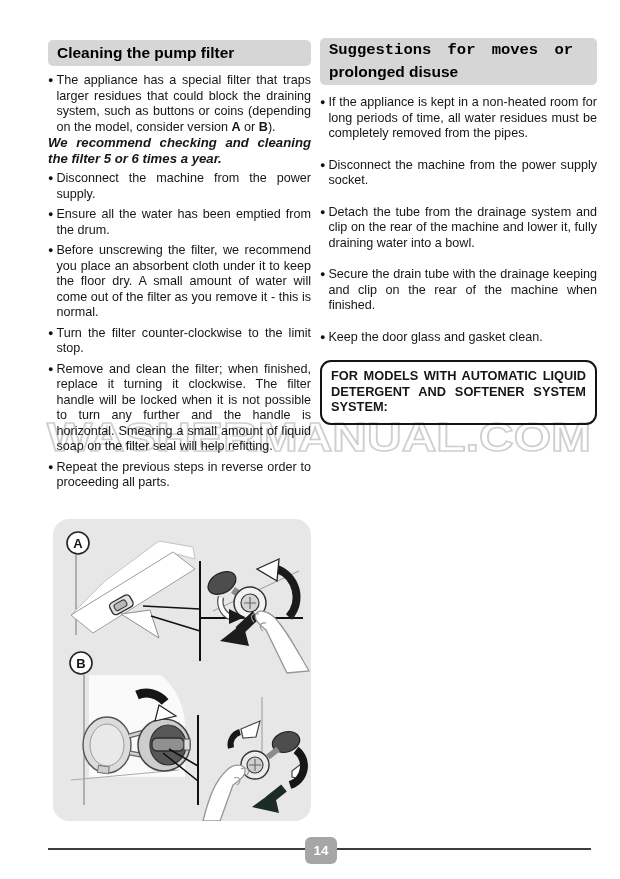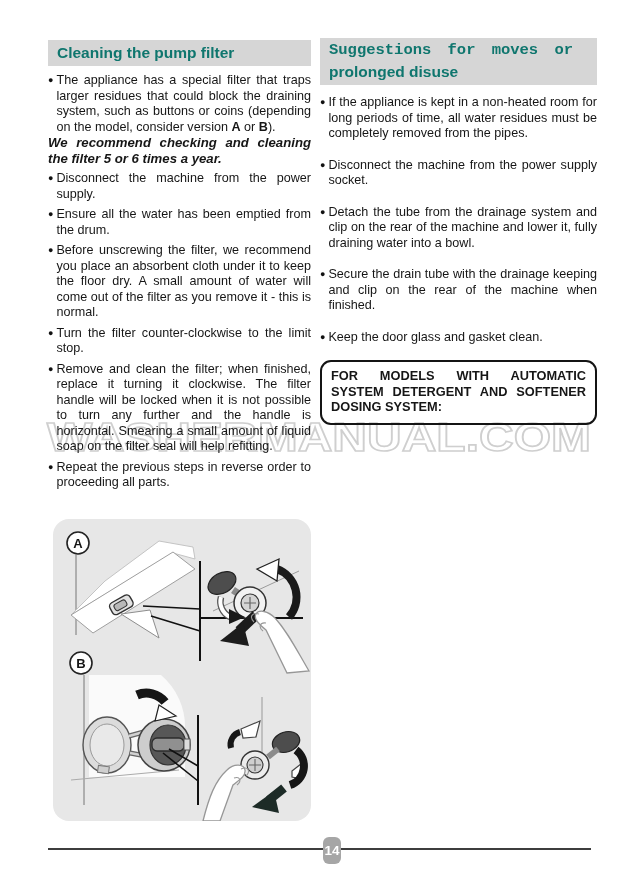--- a/index.html
+++ b/index.html
@@ -8,22 +8,22 @@
     position:relative; width:620px; height:879px; background:#fff;
     font-family:"Liberation Sans", sans-serif; color:#161616; overflow:hidden;
   }
   
   .wm { position:absolute; left:44px; top:412px; z-index:0; pointer-events:none; }
   
   .col { position:absolute; z-index:1; }
   .col-left  { left:48px;  top:40px; width:263px; }
   .col-right { left:320px; top:38px; width:277px; }
   .hbox {
-    background:#d6d6d6; border-radius:0; font-weight:bold;
-    font-size:15.5px; line-height:21px; padding:2px 24px 3px 9px; color:#0f766e;
+    background:#d6d6d6; border-radius:5px; font-weight:bold;
+    font-size:15.5px; line-height:21px; padding:2px 24px 3px 9px; color:#000000;
   }
   .hbox .just { text-align:justify; text-align-last:justify;font-family:Liberation Mono, monospace; }
   .body-text { font-size:12.6px; line-height:15.5px; text-align:justify; }
   .bullet { display:flex; align-items:flex-start; margin-top:5px; }
   .col-right .bullet { margin-top:16px; }
   .dot { flex:0 0 auto; font-size:9px; line-height:15px; margin-right:3px; color:#111; }
   .bt  { flex:1 1 auto; text-align:justify; }
   .note { font-weight:bold; font-style:italic; font-size:13.2px; line-height:15.5px;
           text-align:justify; }
   .col-left .bullets-top { margin-top:7px; }
@@ -34,21 +34,21 @@
     text-align:justify; background:transparent;
   }
   
   .panel {
     position:absolute; left:53px; top:519px; width:258px; height:302px;
     background:#e7e7e7; border-radius:16px; z-index:1;
   }
   
   .rule { position:absolute; left:48px; top:848px; width:543px; height:2px; background:#3d3d3d; z-index:1; }
   .badge {
-    position:absolute; left:323px; top:837px; width:18px; height:27px;
+    position:absolute; left:305px; top:837px; width:32px; height:27px;
     background:#a6a6a6; border-radius:6px; color:#fff; font-weight:bold;
     font-size:13.5px; display:flex; align-items:center; justify-content:center; z-index:2;
   }
   svg text.figlabel { font-family:"Liberation Sans", sans-serif; font-weight:bold; font-size:13px; fill:#161616; }
 </style>
 </head>
 <body>
 
 <div class="page">
 
@@ -113,21 +113,21 @@
     <div class="bullet">
       <span class="dot">●</span>
       <span class="bt">Secure the drain tube with the drainage keeping and clip on the rear of the machine when finished.</span>
     </div>
     <div class="bullet">
       <span class="dot">●</span>
       <span class="bt">Keep the door glass and gasket clean.</span>
     </div>
 
     <div class="infobox">
-      <div>FOR MODELS WITH AUTOMATIC SYSTEM DETERGENT AND SOFTENER DOSING SYSTEM:</div>
+      <div>FOR MODELS WITH AUTOMATIC LIQUID DETERGENT AND SOFTENER SYSTEM SYSTEM:</div>
     </div>
   </div>
 
   <div class="panel">
     <svg width="258" height="302" viewBox="0 0 258 302">
 
       <g>
         <circle cx="25" cy="24" r="11" fill="#fff" stroke="#222" stroke-width="1.6"></circle>
         <text class="figlabel" x="25" y="28.5" text-anchor="middle">A</text>
 

